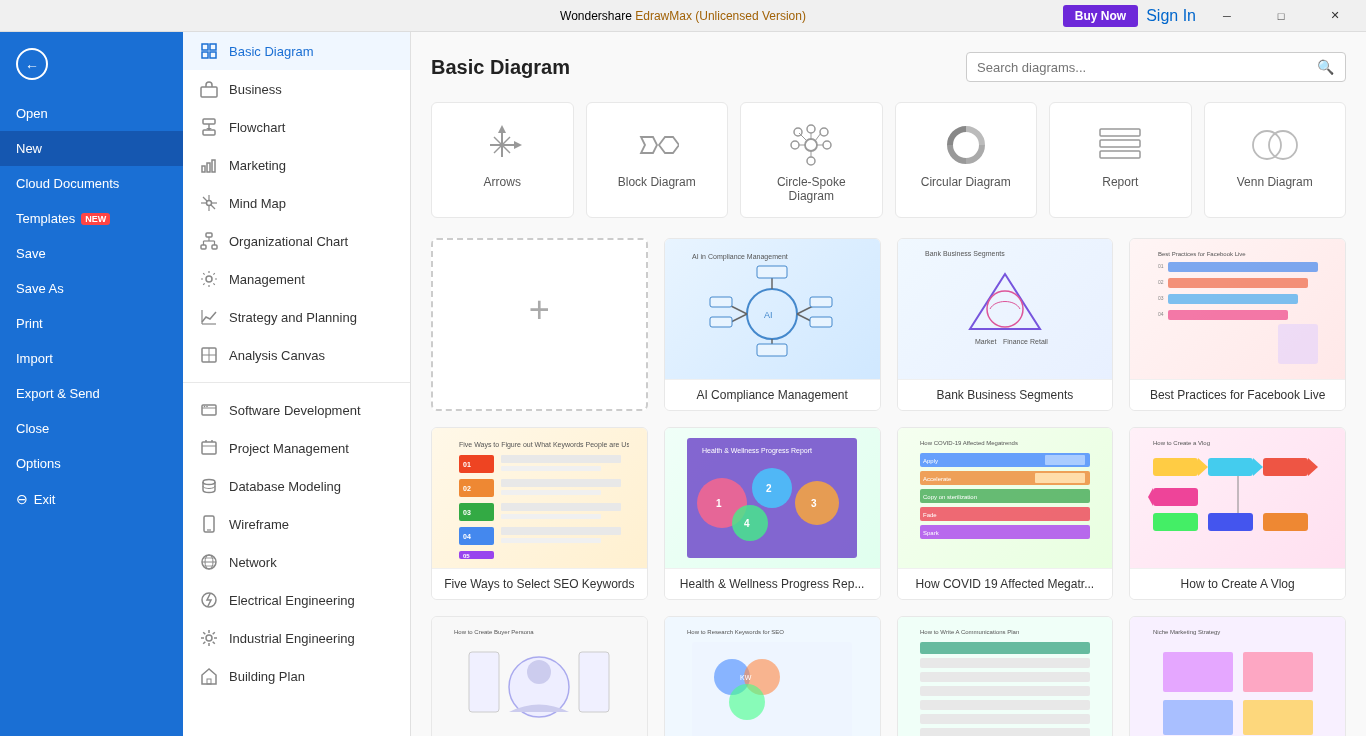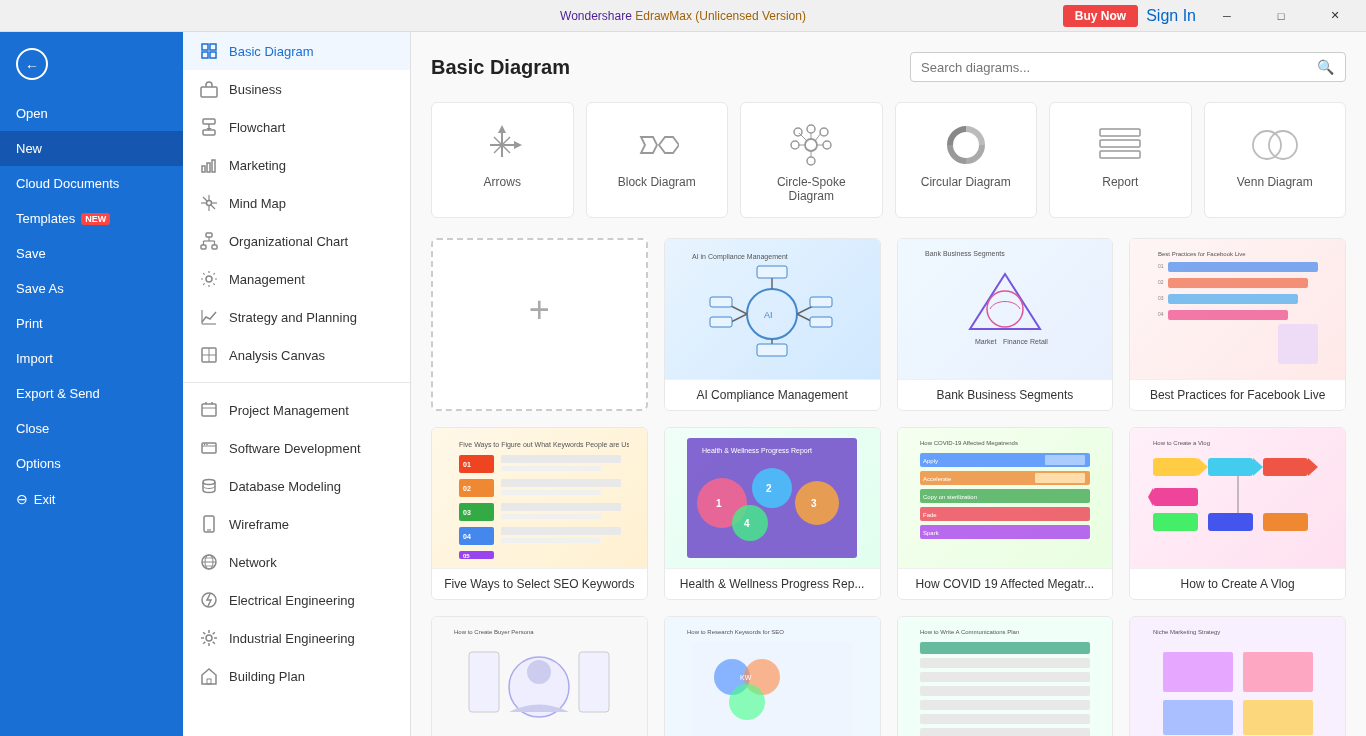--- a/index.html
+++ b/index.html
@@ -24,21 +24,21 @@
       color: #333;
     }
     .titlebar-title span { color: #a16207; }
     .titlebar-btn {
       width: 46px; height: 32px;
       display: flex; align-items: center; justify-content: center;
       cursor: pointer; background: transparent; border: none; font-size: 11px; color: #333;
     }
     .titlebar-actions { display: flex; align-items: center; gap: 8px; }
     .buy-now-btn {
-      background: #ef4444; color: white; border: none; padding: 4px 12px;
+      background: #6d28d9; color: white; border: none; padding: 4px 12px;
       border-radius: 3px; cursor: pointer; font-size: 12px; font-weight: bold;
     }
     .sign-in-link { color: #0066cc; font-size: 16px; cursor: pointer; }
 
     
     .app-layout {
       display: flex;
       flex: 1;
       overflow: hidden;
     }
@@ -137,21 +137,21 @@
       font-weight: bold;
       color: #222;
     }
     .search-bar {
       display: flex;
       align-items: center;
       background: white;
       border: 1px solid #ccc;
       border-radius: 4px;
       padding: 6px 10px;
-      width: 436px;
+      width: 380px;
       gap: 8px;
     }
     .search-input {
       border: none; outline: none;
       font-size: 13px; color: #999;
       flex: 1;
       background: transparent;
     }
     .search-icon { color: #666; font-size: 14px; }
 
@@ -231,21 +231,21 @@
     .preview-kw { background: #f0f8ff; }
     .preview-comms { background: #f0fff8; }
     .preview-mkt { background: #f8f0ff; }
   </style>
 </head>
 <body>
 
 <div class="titlebar">
   <div style="width:120px;"></div>
   <div class="titlebar-title">
-    <span style="color:#4c1d95;">Wondershare</span><span> EdrawMax (Unlicensed Version)</span>
+    <span style="color:#000000;">Wondershare</span><span> EdrawMax (Unlicensed Version)</span>
   </div>
   <div class="titlebar-actions">
     <button class="buy-now-btn">Buy Now</button>
     <span class="sign-in-link">Sign In</span>
     <button class="titlebar-btn">─</button>
     <button class="titlebar-btn">□</button>
     <button class="titlebar-btn close">✕</button>
   </div>
 </div>
 
@@ -374,38 +374,38 @@
           </svg>
       </div>
       <span>Analysis Canvas</span>
     </div>
 
     <div class="category-divider"></div>
 
     <div class="category-item">
       <div class="category-icon">
         <svg width="18" height="18" viewBox="0 0 18 18">
+            <rect x="2" y="4" width="14" height="10" rx="1" fill="none" stroke="#888" stroke-width="1.5"></rect>
+            <line x1="2" y1="7" x2="16" y2="7" stroke="#888" stroke-width="1"></line>
+            <circle cx="4.5" cy="5.5" r="0.8" fill="#888"></circle>
+            <circle cx="7" cy="5.5" r="0.8" fill="#888"></circle>
+          </svg>
+      </div>
+      <span>Software Development</span>
+    </div>
+    <div class="category-item">
+      <div class="category-icon">
+        <svg width="18" height="18" viewBox="0 0 18 18">
             <rect x="2" y="3" width="14" height="12" rx="1" fill="none" stroke="#888" stroke-width="1.5"></rect>
             <line x1="2" y1="7" x2="16" y2="7" stroke="#888" stroke-width="1"></line>
             <line x1="6" y1="3" x2="6" y2="1" stroke="#888" stroke-width="1.5"></line>
             <line x1="12" y1="3" x2="12" y2="1" stroke="#888" stroke-width="1.5"></line>
           </svg>
       </div>
       <span>Project Management</span>
-    </div>
-    <div class="category-item">
-      <div class="category-icon">
-        <svg width="18" height="18" viewBox="0 0 18 18">
-            <rect x="2" y="4" width="14" height="10" rx="1" fill="none" stroke="#888" stroke-width="1.5"></rect>
-            <line x1="2" y1="7" x2="16" y2="7" stroke="#888" stroke-width="1"></line>
-            <circle cx="4.5" cy="5.5" r="0.8" fill="#888"></circle>
-            <circle cx="7" cy="5.5" r="0.8" fill="#888"></circle>
-          </svg>
-      </div>
-      <span>Software Development</span>
     </div>
     <div class="category-item">
       <div class="category-icon">
         <svg width="18" height="18" viewBox="0 0 18 18">
             <ellipse cx="9" cy="5" rx="6" ry="2.5" fill="none" stroke="#888" stroke-width="1.5"></ellipse>
             <path d="M3 5v8c0 1.4 2.7 2.5 6 2.5s6-1.1 6-2.5V5" fill="none" stroke="#888" stroke-width="1.5"></path>
             <path d="M3 9c0 1.4 2.7 2.5 6 2.5s6-1.1 6-2.5" fill="none" stroke="#888" stroke-width="1"></path>
           </svg>
       </div>
       <span>Database Modeling</span>

